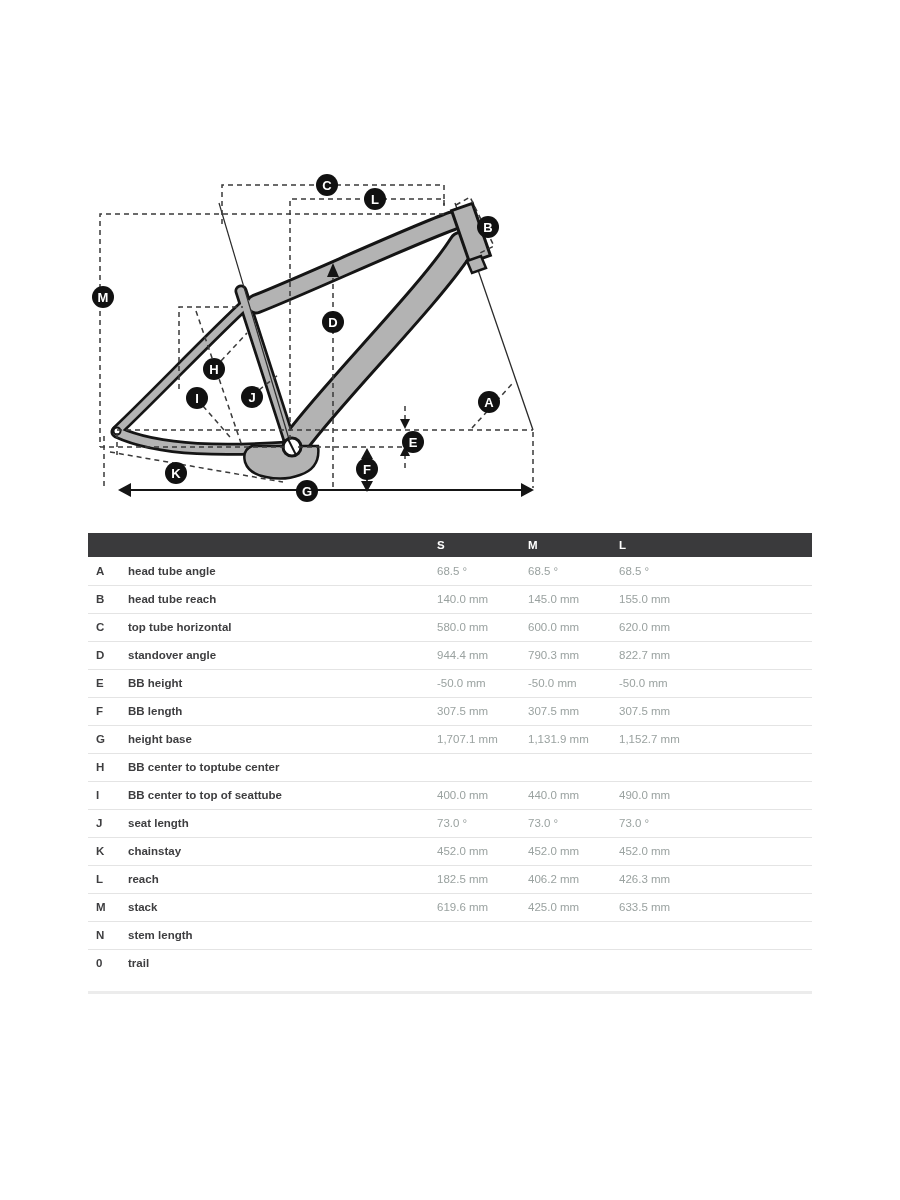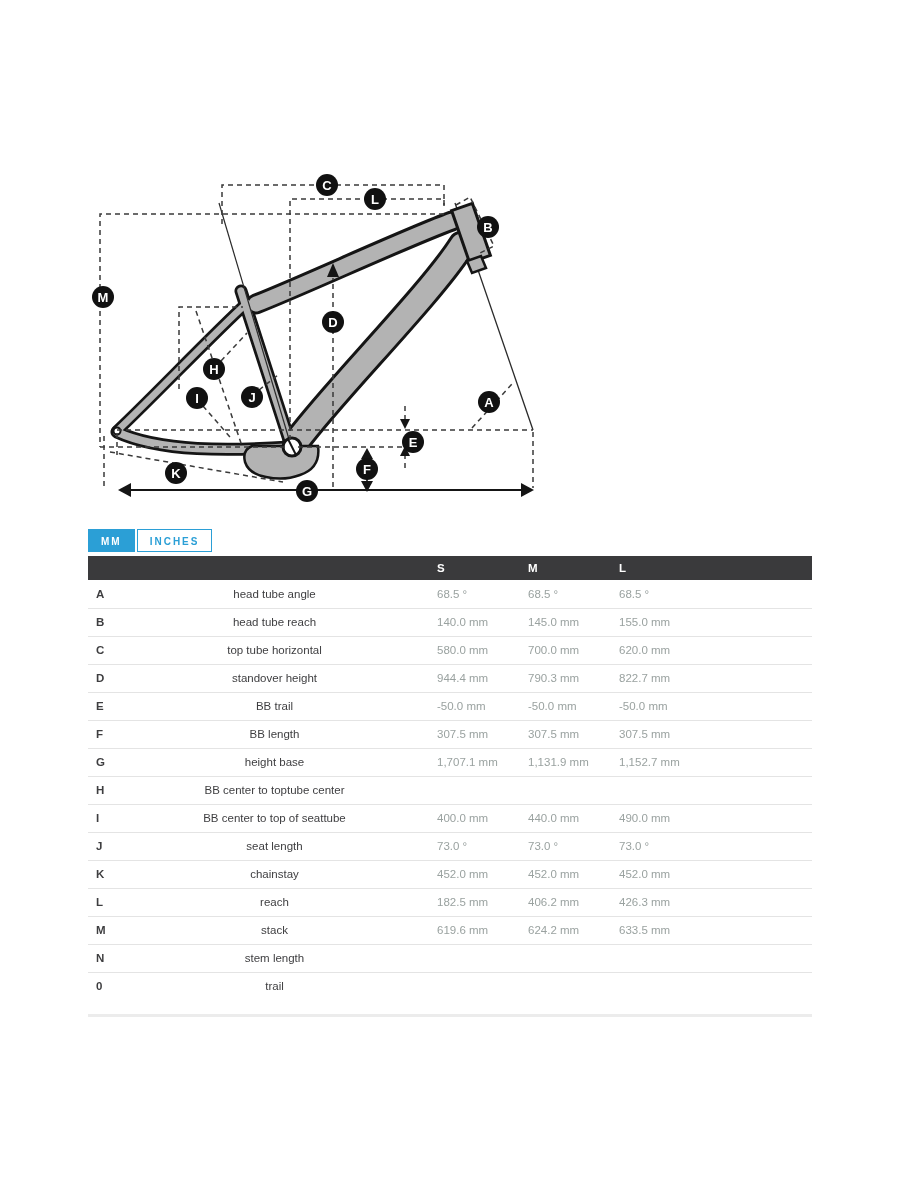--- a/index.html
+++ b/index.html
@@ -25,21 +25,21 @@
   table.geo thead th {
     background:#3a3a3c; color:#ffffff; text-align:left;
     font-size:11.5px; font-weight:bold; height:24px; padding:0 8px;
   }
   table.geo tbody td {
     height:28px; padding:0 8px; border-top:1px solid #e4e4e4;
     font-size:11.5px; background:#ffffff; white-space:nowrap; overflow:hidden;
   }
   table.geo tbody tr:first-child td { border-top:none; }
   td.c-letter { font-weight:bold; color:#3e3e40; }
-  td.c-name   { font-weight:normal; color:#3e3e40;text-align:center; }
+  td.c-name   { font-weight:bold; color:#3e3e40; }
   td.c-val    { color:#9aa2a0; }
 </style>
 </head>
 <body>
 
 <div class="diagram-wrap">
 <svg viewBox="85 160 460 348" xmlns="http://www.w3.org/2000/svg">
 
   <g stroke="#151515" fill="none" stroke-linecap="round">
     <path d="M452,221 C410,236 300,287 256,304" stroke-width="21"></path>
@@ -158,24 +158,20 @@
     <g>
           <circle cx="307" cy="491" r="11" fill="#111111"></circle>
           <text x="307" y="495.5" fill="#ffffff">G</text>
         </g>
   </g>
 </svg>
 </div>
 
 <div class="geo-content">
 
-  <div class="tabs">
-    <div class="tab active">MM</div>
-    <div class="tab inactive">INCHES</div>
-  </div>
 
   <div class="table-wrap">
     <table class="geo">
       <colgroup>
         <col style="width:32px">
           <col style="width:309px">
           <col style="width:91px">
           <col style="width:91px">
           <col>
       </colgroup>
@@ -200,33 +196,33 @@
             <td class="c-letter">B</td>
             <td class="c-name">head tube reach</td>
             <td class="c-val">140.0 mm</td>
             <td class="c-val">145.0 mm</td>
             <td class="c-val">155.0 mm</td>
           </tr>
         <tr>
             <td class="c-letter">C</td>
             <td class="c-name">top tube horizontal</td>
             <td class="c-val">580.0 mm</td>
-            <td class="c-val">700.0 mm</td>
+            <td class="c-val">600.0 mm</td>
             <td class="c-val">620.0 mm</td>
           </tr>
         <tr>
             <td class="c-letter">D</td>
-            <td class="c-name">standover height</td>
+            <td class="c-name">standover angle</td>
             <td class="c-val">944.4 mm</td>
             <td class="c-val">790.3 mm</td>
             <td class="c-val">822.7 mm</td>
           </tr>
         <tr>
             <td class="c-letter">E</td>
-            <td class="c-name">BB trail</td>
+            <td class="c-name">BB height</td>
             <td class="c-val">-50.0 mm</td>
             <td class="c-val">-50.0 mm</td>
             <td class="c-val">-50.0 mm</td>
           </tr>
         <tr>
             <td class="c-letter">F</td>
             <td class="c-name">BB length</td>
             <td class="c-val">307.5 mm</td>
             <td class="c-val">307.5 mm</td>
             <td class="c-val">307.5 mm</td>
@@ -270,21 +266,21 @@
             <td class="c-letter">L</td>
             <td class="c-name">reach</td>
             <td class="c-val">182.5 mm</td>
             <td class="c-val">406.2 mm</td>
             <td class="c-val">426.3 mm</td>
           </tr>
         <tr>
             <td class="c-letter">M</td>
             <td class="c-name">stack</td>
             <td class="c-val">619.6 mm</td>
-            <td class="c-val">624.2 mm</td>
+            <td class="c-val">425.0 mm</td>
             <td class="c-val">633.5 mm</td>
           </tr>
         <tr>
             <td class="c-letter">N</td>
             <td class="c-name">stem length</td>
             <td class="c-val"></td>
             <td class="c-val"></td>
             <td class="c-val"></td>
           </tr>
         <tr>

